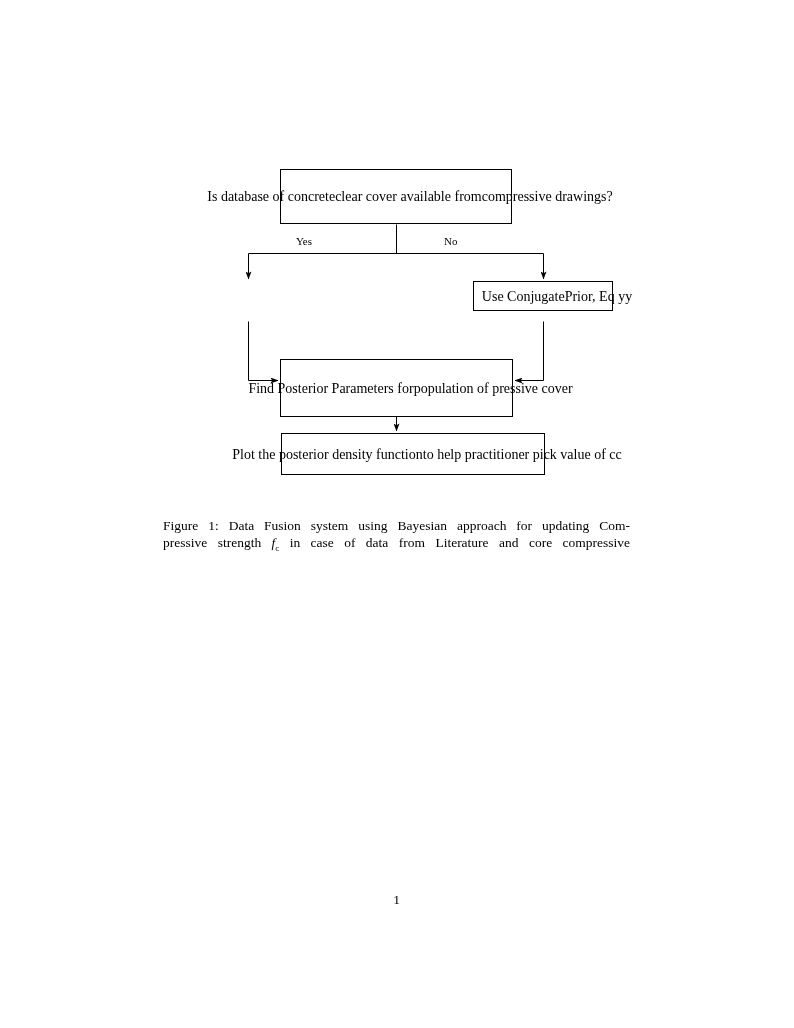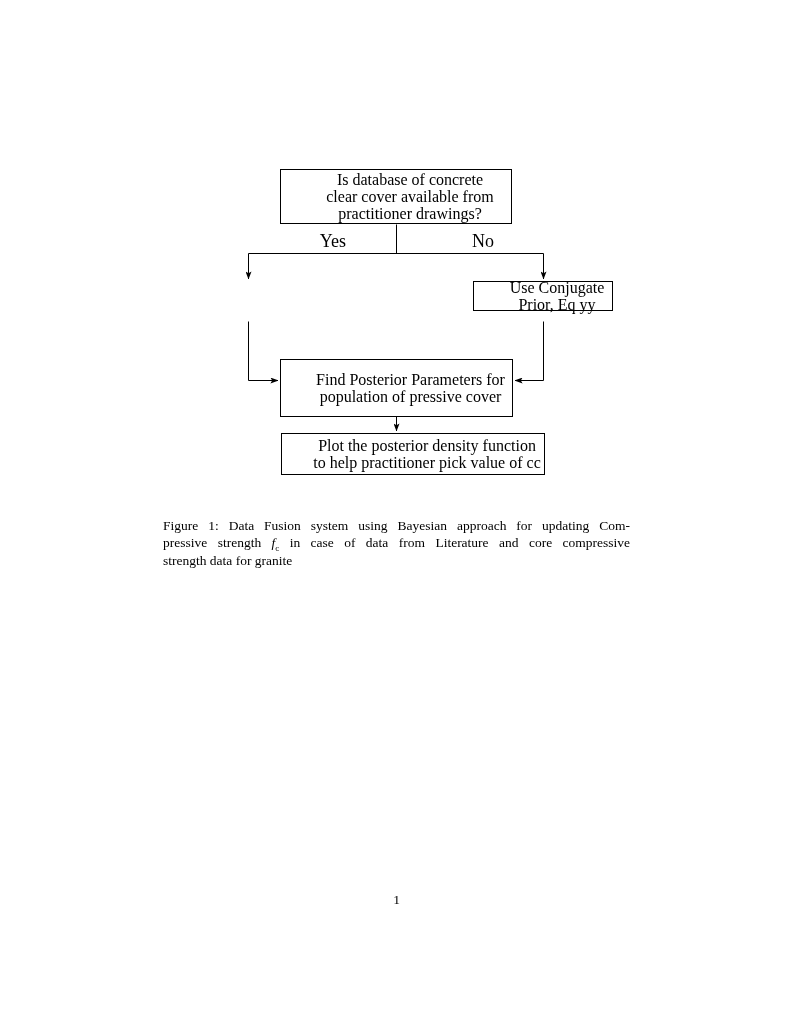--- a/index.html
+++ b/index.html
@@ -10,36 +10,36 @@
     color: #000000;
     position: relative;
     overflow: hidden;
   }
   .page { position: absolute; inset: 0; background: #ffffff; }
   .connectors { position: absolute; left: 0; top: 0; width: 794px; height: 1028px; pointer-events: none; }
   .node {
     position: absolute;
     border: 1px solid #000000;
     background: #ffffff;
-    display: flex; flex-direction: column;
+    display: flex; flex-direction: row;
     align-items: center; justify-content: center;
-    font-size: 16px; line-height: 17px;
+    font-size: 14px; line-height: 17px;
     text-align: center;
     white-space: nowrap;
     padding-left: 28px;
   }
   .node-decision  { left: 280px; top: 169px; width: 232px; height: 55px; }
   .node-jeffreys  { left: 179px; top: 281px; width: 138px; height: 40px; }
   .node-conjugate { left: 473px; top: 281px; width: 140px; height: 30px; justify-content: center; }
   .node-posterior { left: 280px; top: 359px; width: 233px; height: 58px; }
   .node-plot      { left: 281px; top: 433px; width: 264px; height: 42px; }
   .edge-label {
     position: absolute; width: 50px;
-    font-size: 18px; line-height: 15px;
-    text-align: right;
+    font-size: 11px; line-height: 15px;
+    text-align: left;
   }
   .edge-label-yes { left: 296px; top: 234px; }
   .edge-label-no  { left: 444px; top: 234px; }
   .caption {
     position: absolute; left: 163px; top: 491px; width: 467px;
     font-size: 13.5px; line-height: 17.3px; margin-top: 26px;
   }
   .caption .jline { text-align: justify; text-align-last: justify; }
   .caption .lline { text-align: left; }
   .caption sub { font-size: 9px; line-height: 0; }
@@ -65,21 +65,21 @@
     <path d="M248.5 253.5 V279" stroke="#000000" stroke-width="1" fill="none" marker-end="url(#arrow)"></path>
     <path d="M543.5 253.5 V279" stroke="#000000" stroke-width="1" fill="none" marker-end="url(#arrow)"></path>
     <path d="M248.5 321.5 V380.5 H278" stroke="#000000" stroke-width="1" fill="none" marker-end="url(#arrow)"></path>
     <path d="M543.5 321.5 V380.5 H515" stroke="#000000" stroke-width="1" fill="none" marker-end="url(#arrow)"></path>
     <path d="M396.5 402.5 V431" stroke="#000000" stroke-width="1" fill="none" marker-end="url(#arrow)"></path>
   </svg>
 
   <div class="node node-decision">
     <span>Is database of concrete</span>
     <span>clear cover available from</span>
-    <span>practitioner drawings?</span>
+    <span>compressive drawings?</span>
   </div>
 
   <div class="edge-label edge-label-yes">Yes</div>
   <div class="edge-label edge-label-no">No</div>
 
 
   <div class="node node-conjugate">
     <span>Use Conjugate</span>
     <span>Prior, Eq yy</span>
   </div>
@@ -90,18 +90,17 @@
   </div>
 
   <div class="node node-plot">
     <span>Plot the posterior density function</span>
     <span>to help practitioner pick value of cc</span>
   </div>
 
   <div class="caption">
     <div class="jline">Figure 1: Data Fusion system using Bayesian approach for updating Com-</div>
     <div class="jline"><span>pressive strength </span><i>f</i><sub>c</sub><span> in case of data from Literature and core compressive</span></div>
-    <div class="lline">strength data for granite</div>
   </div>
 
   <div class="page-number">1</div>
 
 </div>
 
 </body></html>

